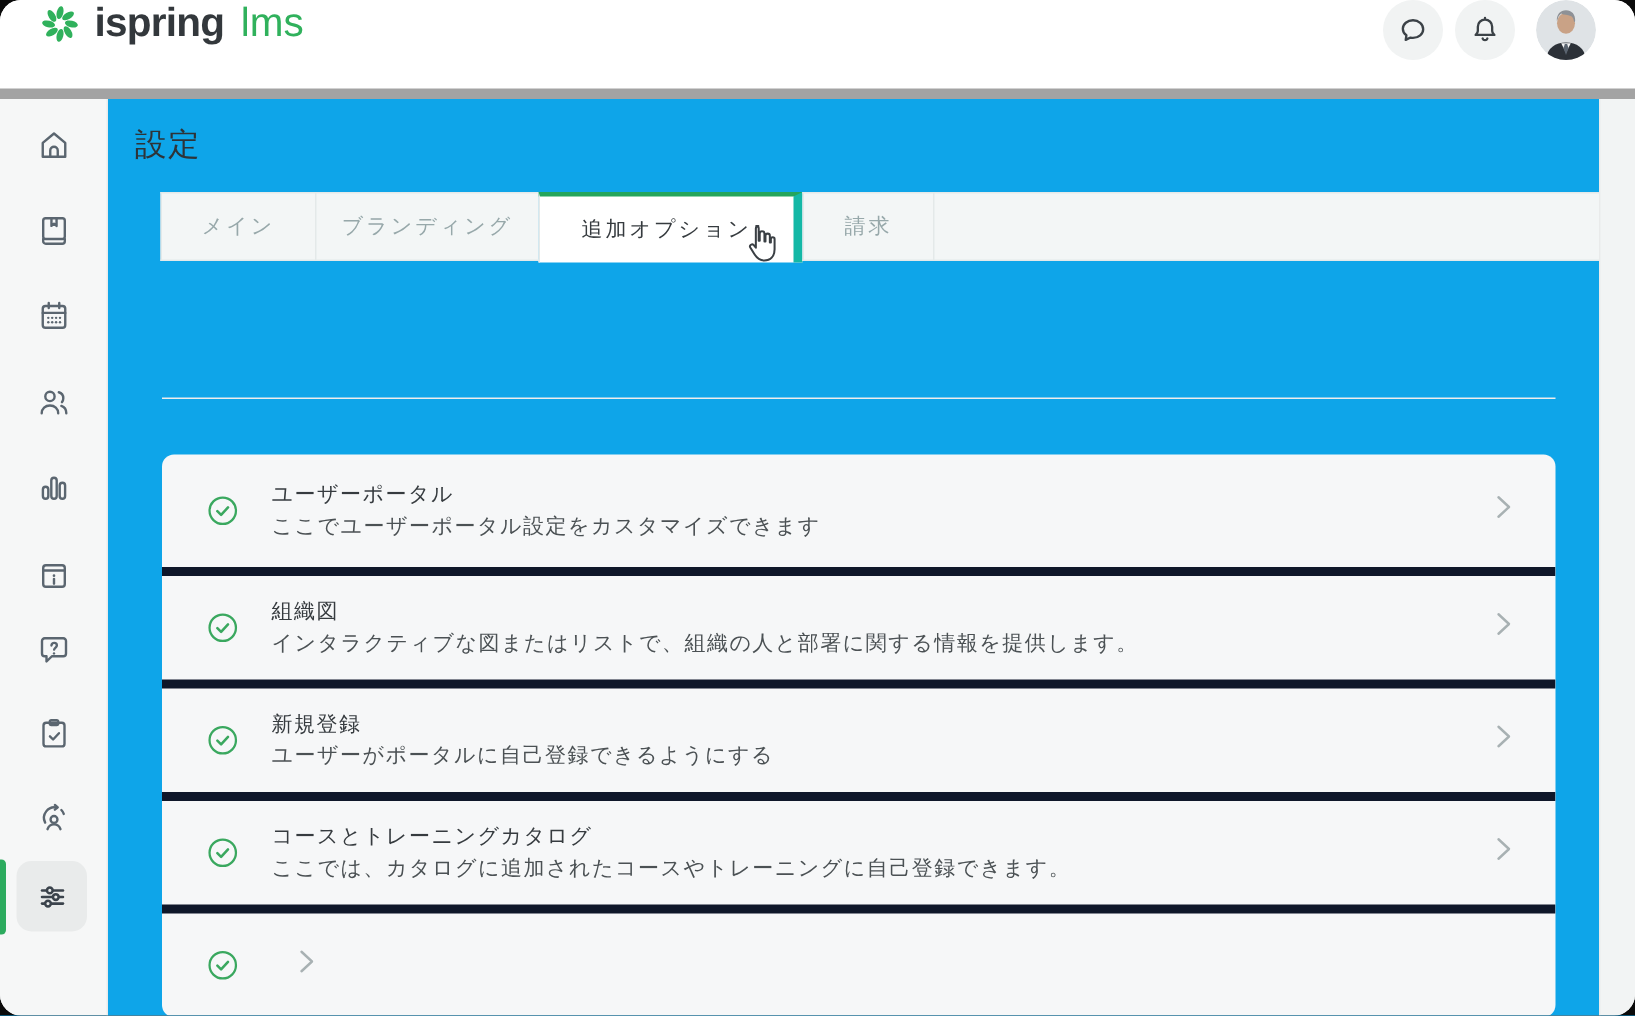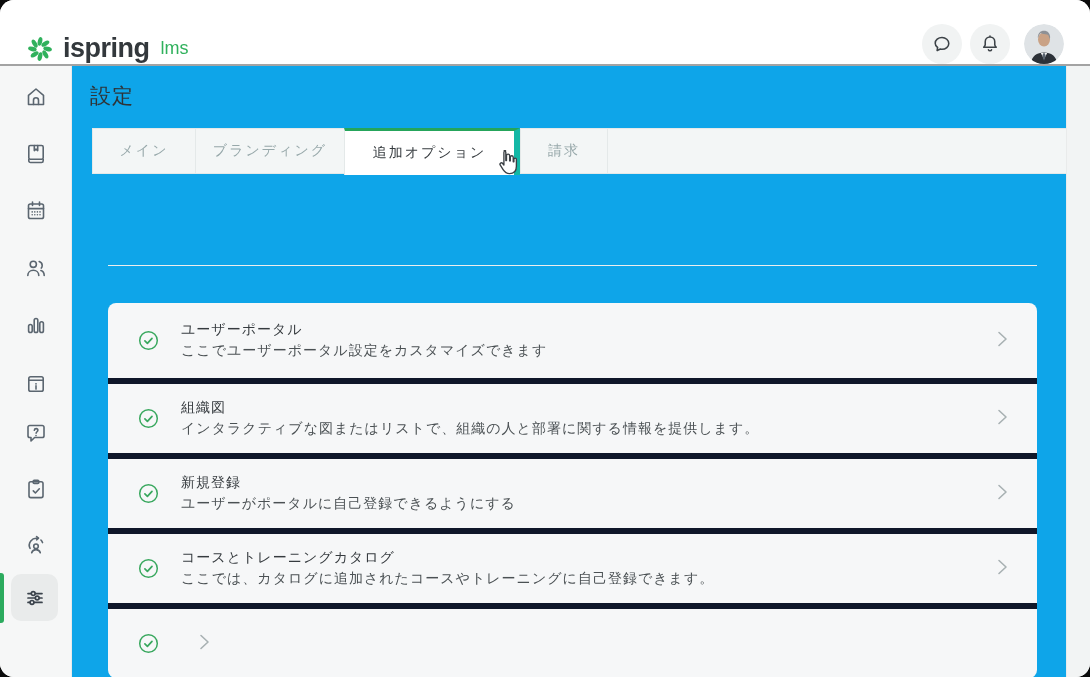--- a/index.html
+++ b/index.html
@@ -2,25 +2,25 @@
 <html><head>
 <meta charset="utf-8">
 <style>
   * { margin:0; padding:0; box-sizing:border-box; }
   html,body { width:1090px; height:677px; }
   body { background:#0b0b0b; position:relative; font-family:"Liberation Sans","DejaVu Sans",sans-serif; }
   .window { position:absolute; inset:0; background:#fff; border-radius:14px; overflow:hidden; }
 
   
   .header { position:absolute; top:0; left:0; right:0; height:66px; background:#fff;
-            border-bottom:2px solid #a3a3a3; display:flex; align-items:flex-end;
+            border-bottom:7px solid #a3a3a3; display:flex; align-items:flex-start;
             justify-content:space-between; padding:0 26px; z-index:6; }
   .logo { display:flex; align-items:center; gap:9px; cursor:pointer; }
   .logo-primary { font-size:27px; font-weight:bold; color:#33383c; letter-spacing:-0.5px; }
-  .logo-secondary { font-size:18px; font-weight:500; color:#30b15c; margin-left:2px; }
+  .logo-secondary { font-size:27px; font-weight:500; color:#30b15c; margin-left:2px; }
   .header-right { display:flex; align-items:center; gap:8px; }
   .hbtn { width:40px; height:40px; border-radius:50%; background:#f1f3f3; border:none;
           display:flex; align-items:center; justify-content:center; cursor:pointer; }
   .avatar { width:40px; height:40px; border-radius:50%; overflow:hidden; margin-left:6px; cursor:pointer; }
 
   
   .sidebar { position:absolute; top:66px; left:0; bottom:0; width:72px; background:#f6f7f7;
              border-right:1px solid #e9ebeb; z-index:5; }
   .sb-item { position:absolute; left:24px; width:24px; height:24px; cursor:pointer; }
   .sb-active-bg { position:absolute; left:11px; top:508px; width:47px; height:47px;
@@ -31,21 +31,21 @@
 
   
   .scrollstrip { position:absolute; top:66px; right:0; bottom:0; width:24px;
                  background:#f2f4f4; border-left:1px solid #e9ebeb; z-index:4; }
 
   
   .main { position:absolute; top:66px; left:72px; right:24px; bottom:0; background:#0ea5e9; overflow:hidden; }
   .page-title { position:absolute; left:18px; top:16px; font-size:21px; font-weight:500;
                 color:#2e3337; letter-spacing:1px; }
 
-  .tabbar { position:absolute; left:20px; right:0; top:62px; height:47px;
+  .tabbar { position:absolute; left:35px; right:0; top:62px; height:47px;
             display:flex; align-items:flex-start;text-align:center; }
   .tab { height:46px; display:flex; align-items:center; justify-content:center;
          font-size:14px; letter-spacing:2px; color:#97a8aa; background:#f3f6f6;
          border:1px solid #e4e9e9; border-right:none; cursor:pointer; }
   .tab-main { width:103px; }
   .tab-branding { width:149px; }
   .tab-options { width:176px; }
   .tab-billing { width:87px; border-right:none; }
   .tab.active { height:47px; background:#fff; color:#363b3f;
                 border-top:3px solid #25a55b; border-bottom:none;

